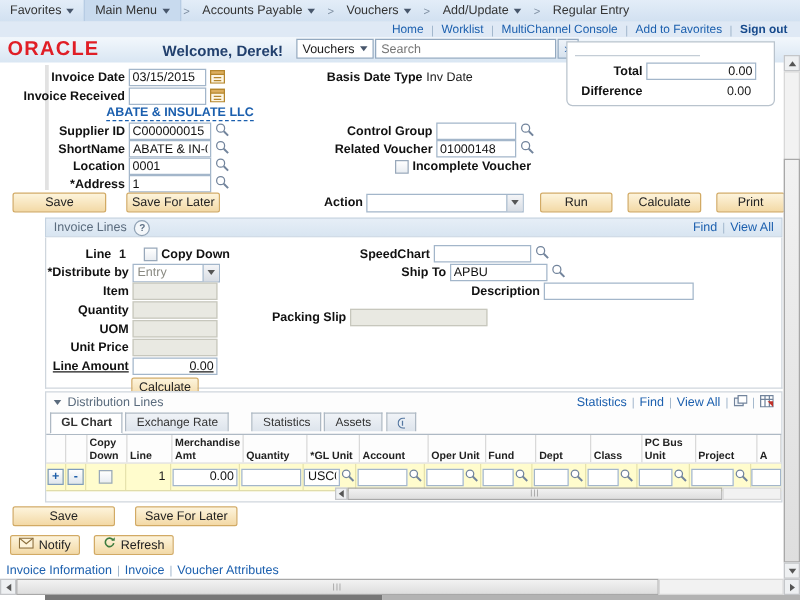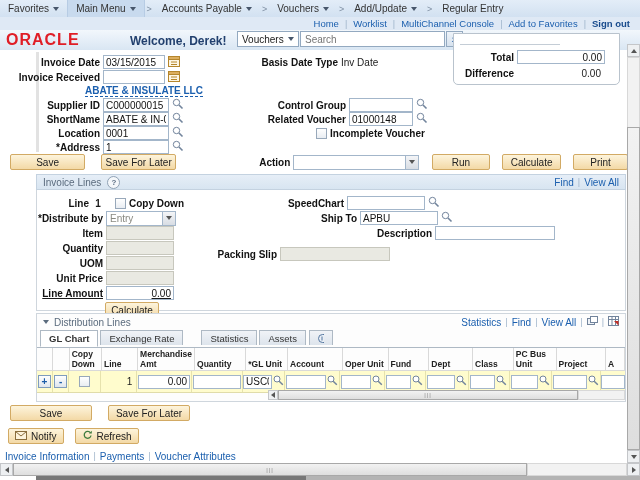--- a/index.html
+++ b/index.html
@@ -468,21 +468,21 @@
       <span><svg width="11" height="11">
             <path d="M8.5 3 A3.4 3.4 0 1 0 9 5.5" fill="none" stroke="#3f7c3f" stroke-width="1.3"></path>
             <path d="M9.8 0.8 L9.8 3.6 L7 3.6 Z" fill="#3f7c3f"></path>
           </svg></span>
       <span>Refresh</span>
     </div>
   </div>
   <div class="fr" style="left:5px;top:449px;gap:4px;">
     <a class="link" href="#">Invoice Information</a>
     <span class="psep">|</span>
-    <a class="link" href="#">Payments</a>
+    <a class="link" href="#">Invoice</a>
     <span class="psep">|</span>
     <a class="link" href="#">Voucher Attributes</a>
   </div>
 
   <div class="abs" style="left:0;top:463px;width:640px;height:13px;display:flex;">
     <div class="sb-btn" style="width:13px;height:13px;">
         <span class="arr-l"></span>
       </div>
     <div class="sb-thumb" style="width:514px;height:13px;">
         <span>|||</span>

